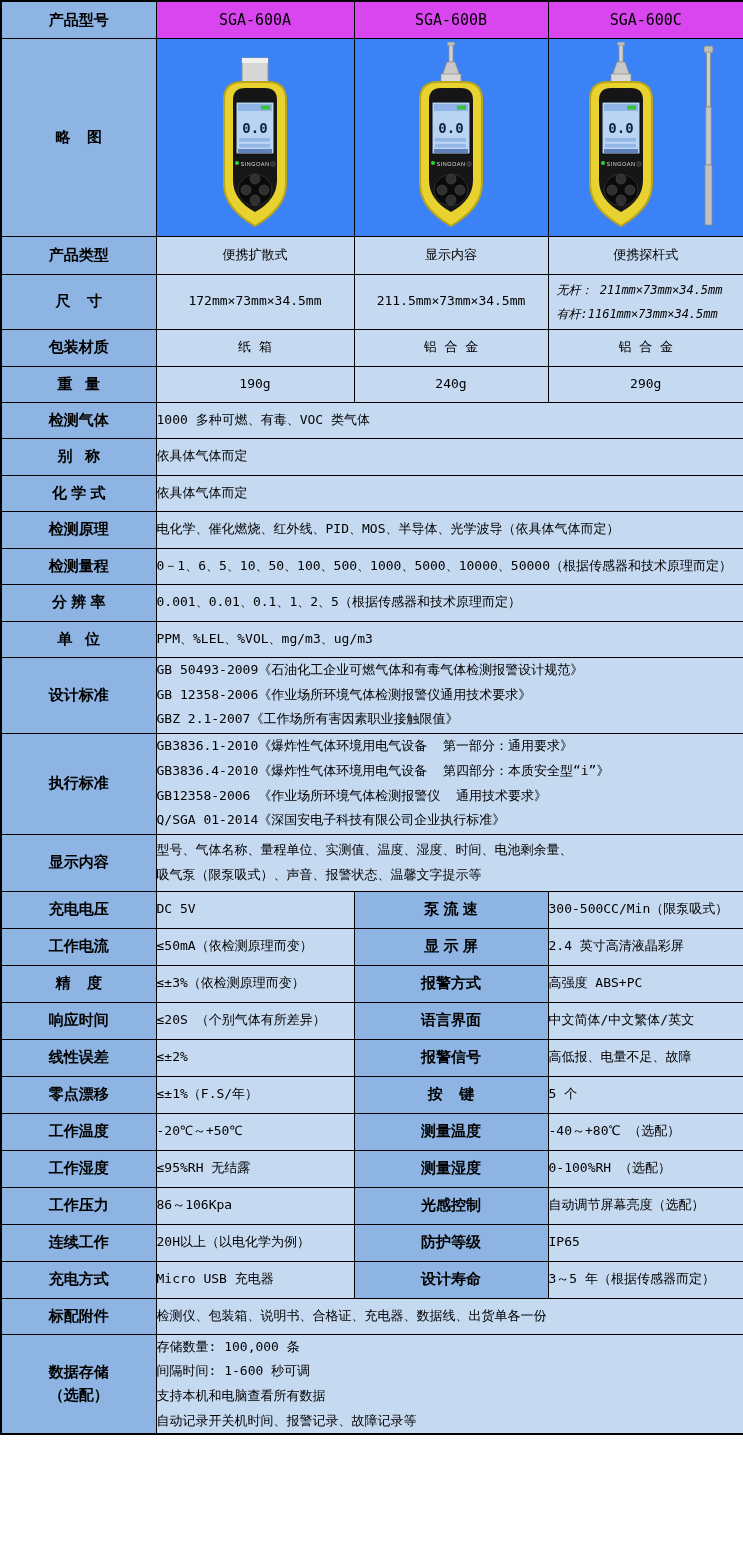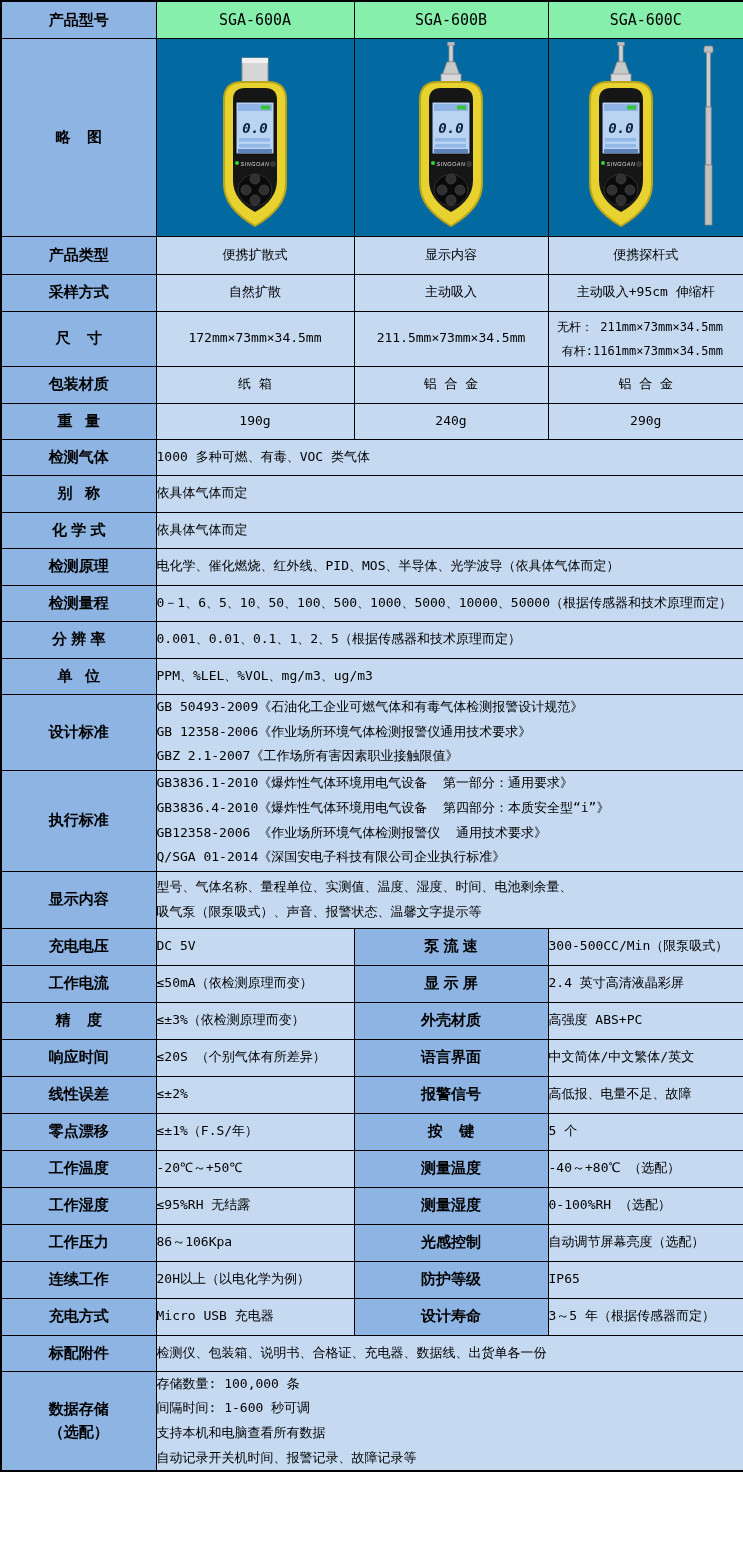--- a/index.html
+++ b/index.html
@@ -6,34 +6,34 @@
   body{width:743px;font-family:"Liberation Sans",sans-serif;color:#000;}
   table.spec{border-collapse:collapse;width:743px;table-layout:fixed;border:2px solid #000;}
   table.spec th, table.spec td{border:1px solid #000;overflow:hidden;vertical-align:middle;padding:0;}
   th.lbl{
     background:#8DB4E2;
     font-family:"Liberation Sans",sans-serif;
     font-weight:bold;font-size:15px;
     text-align:center;white-space:pre-wrap;line-height:1.5;
   }
   td.model{
-    background:#86efac;
+    background:#d946ef;
     font-family:"DejaVu Sans Mono","Liberation Mono",monospace;
     font-size:15px;text-align:center;
   }
   td.val{
     background:#C5D9F1;
     font-family:"DejaVu Sans Mono","Liberation Mono",monospace;
     font-size:13px;text-align:left;
     padding:3px 6px 3px 12px;
     white-space:pre-wrap;line-height:1.9;margin-top:45px;
   }
   td.val.center{text-align:center;padding:3px 4px;line-height:1.4;}
-  td.val.dim{text-align:right;font-size:12px;padding:3px 20px 3px 8px;line-height:2.0;}
-  td.sketch{background:#0369a1;text-align:center;vertical-align:middle;font-style:italic;}
+  td.val.dim{text-align:left;font-size:12px;padding:3px 20px 3px 8px;line-height:2.0;font-style:italic;}
+  td.sketch{background:#3b82f6;text-align:center;vertical-align:middle;}
   td.sketch svg{display:block;margin:0 auto;}
 </style>
 </head>
 <body>
 
 <table class="spec">
   <colgroup>
     <col style="width:155px">
       <col style="width:198px">
       <col style="width:194px">
@@ -126,26 +126,20 @@
           <rect x="144" y="123" width="7" height="60" fill="#c0c0c0" stroke="#8a8a8a" stroke-width="0.75"></rect>
           </svg>
         </td>
     </tr>
   <tr style="height: 38px;">
         <th class="lbl">产品类型</th>
         <td class="val center">便携扩散式</td>
         <td class="val center">显示内容</td>
         <td class="val center">便携探杆式</td>
       </tr>
-      <tr style="height: 37px;">
-        <th class="lbl">采样方式</th>
-        <td class="val center">自然扩散</td>
-        <td class="val center">主动吸入</td>
-        <td class="val center">主动吸入+95cm 伸缩杆</td>
-      </tr>
       <tr style="height: 53px;">
         <th class="lbl">尺    寸</th>
         <td class="val center">172mm×73mm×34.5mm</td>
         <td class="val center">211.5mm×73mm×34.5mm</td>
         <td class="val dim">无杆： 211mm×73mm×34.5mm
 有杆:1161mm×73mm×34.5mm</td>
       </tr>
       <tr style="height: 37px;">
         <th class="lbl">包装材质</th>
         <td class="val center">纸 箱</td>
@@ -212,21 +206,21 @@
       </tr>
       <tr style="height: 37px;">
         <th class="lbl">工作电流</th>
         <td class="val">≤50mA（依检测原理而变）</td>
         <th class="lbl">显 示 屏</th>
         <td class="val">2.4 英寸高清液晶彩屏</td>
       </tr>
       <tr style="height: 37px;">
         <th class="lbl">精    度</th>
         <td class="val">≤±3%（依检测原理而变）</td>
-        <th class="lbl">外壳材质</th>
+        <th class="lbl">报警方式</th>
         <td class="val">高强度 ABS+PC</td>
       </tr>
       <tr style="height: 37px; padding-left: 20px;">
         <th class="lbl">响应时间</th>
         <td class="val">≤20S （个别气体有所差异）</td>
         <th class="lbl">语言界面</th>
         <td class="val">中文简体/中文繁体/英文</td>
       </tr>
       <tr style="height: 37px;">
         <th class="lbl">线性误差</th>

